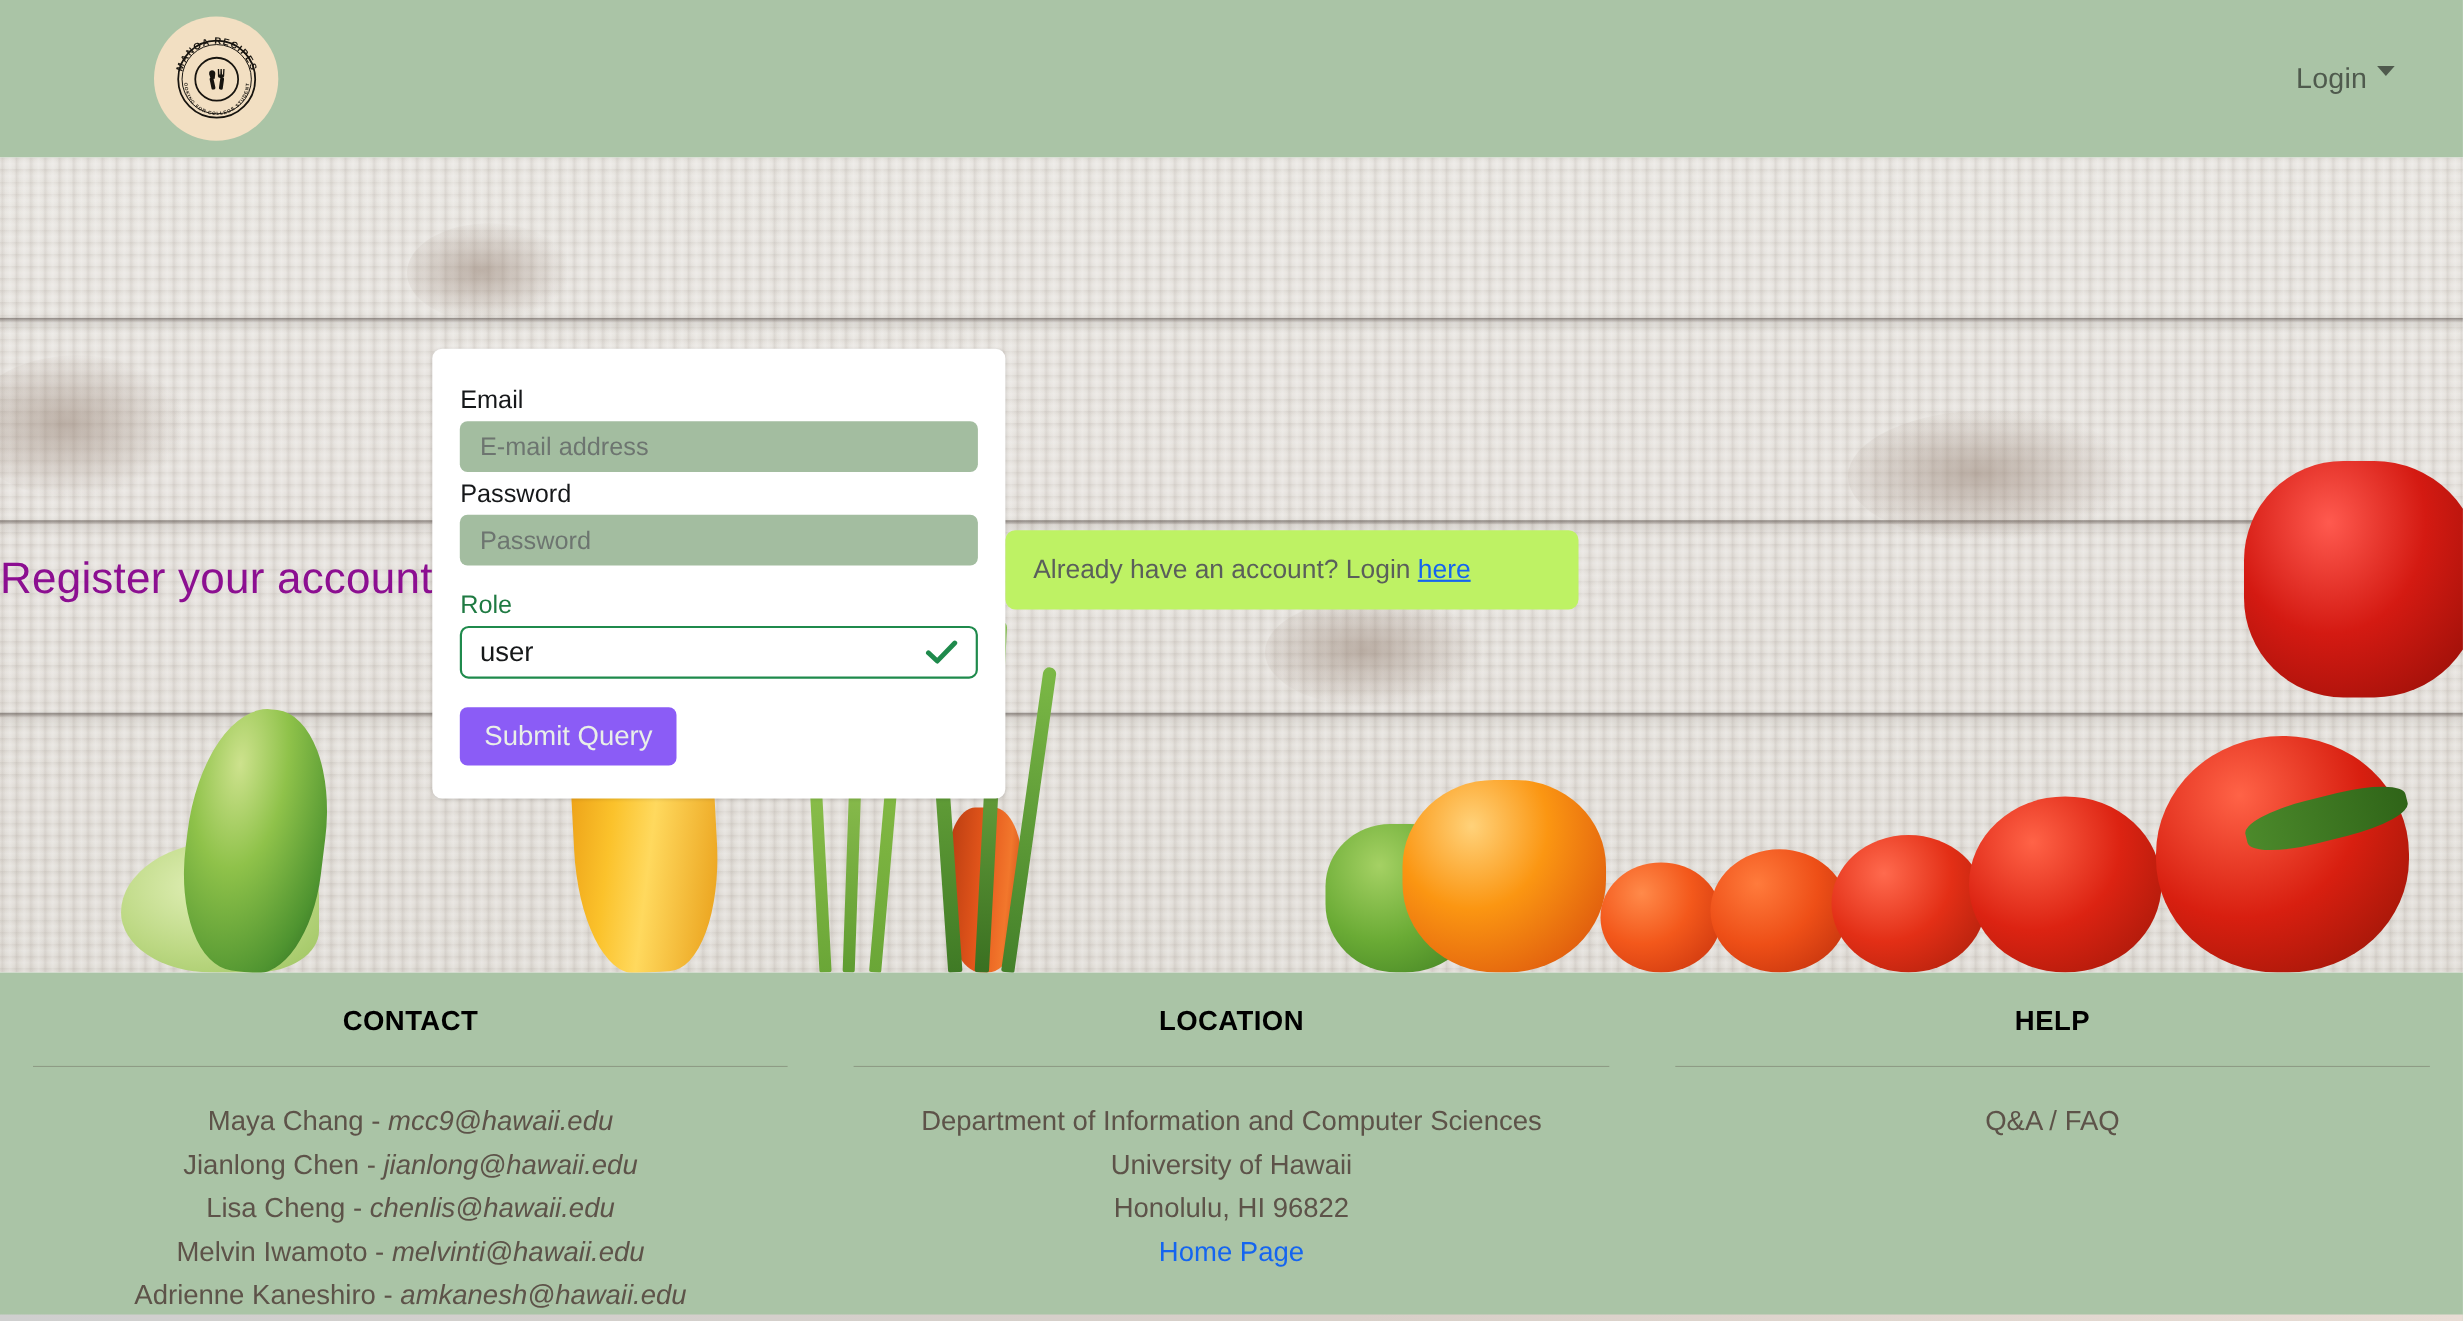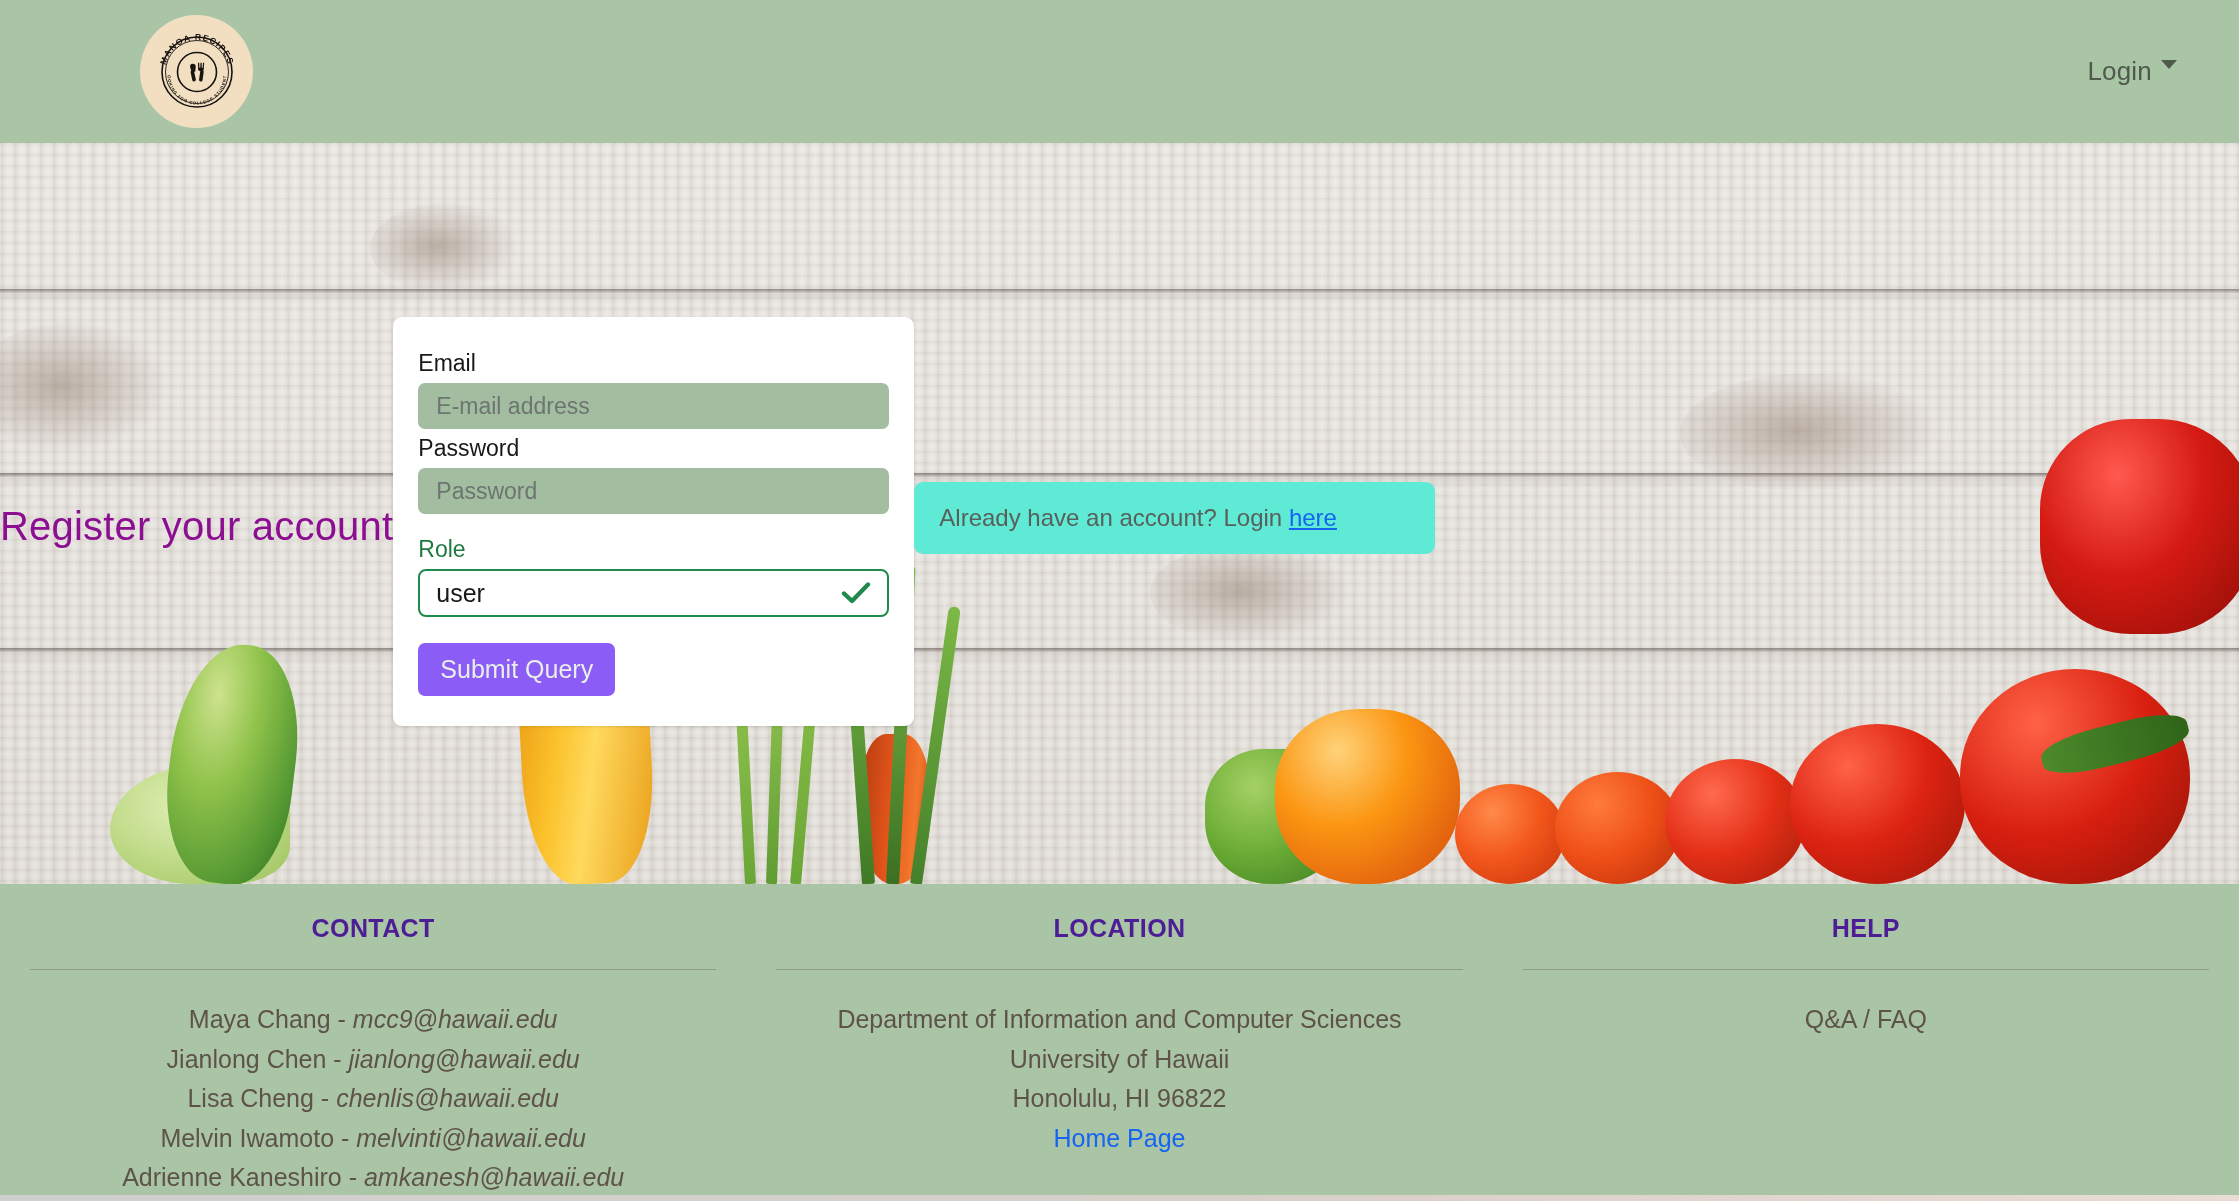--- a/index.html
+++ b/index.html
@@ -203,21 +203,21 @@
     border-radius: 7px;
     padding: 12px 22px;
     font-family: "Liberation Sans", sans-serif;
     font-size: 25px;
     cursor: pointer;
   }
 
   .login-hint {
     margin-top: 8px;
     width: 521px;
-    background: #5eead4;
+    background: #bef264;
     border-radius: 9px;
     padding: 22px 25px;
     font-size: 24px;
     color: #5a5f5b;
     text-align: left;
   }
   .login-hint a { color: #1565f0; text-decoration: underline; }
 
   
   .footer {
@@ -230,21 +230,21 @@
   .foot-col {
     flex: 1 1 0;
     padding: 0 30px;
     text-align: center;
     color: #5d5349;
   }
   .foot-head {
     font-size: 25px;
     font-weight: bold;
     letter-spacing: .4px;
-    color: #4c1d95;
+    color: #000000;
     padding-bottom: 26px;
   }
   .foot-rule {
     height: 1px;
     background: rgba(93,83,73,0.35);
     margin: 0 0 30px 0;
   }
   .foot-line {
     font-size: 25px;
     line-height: 1.58;

